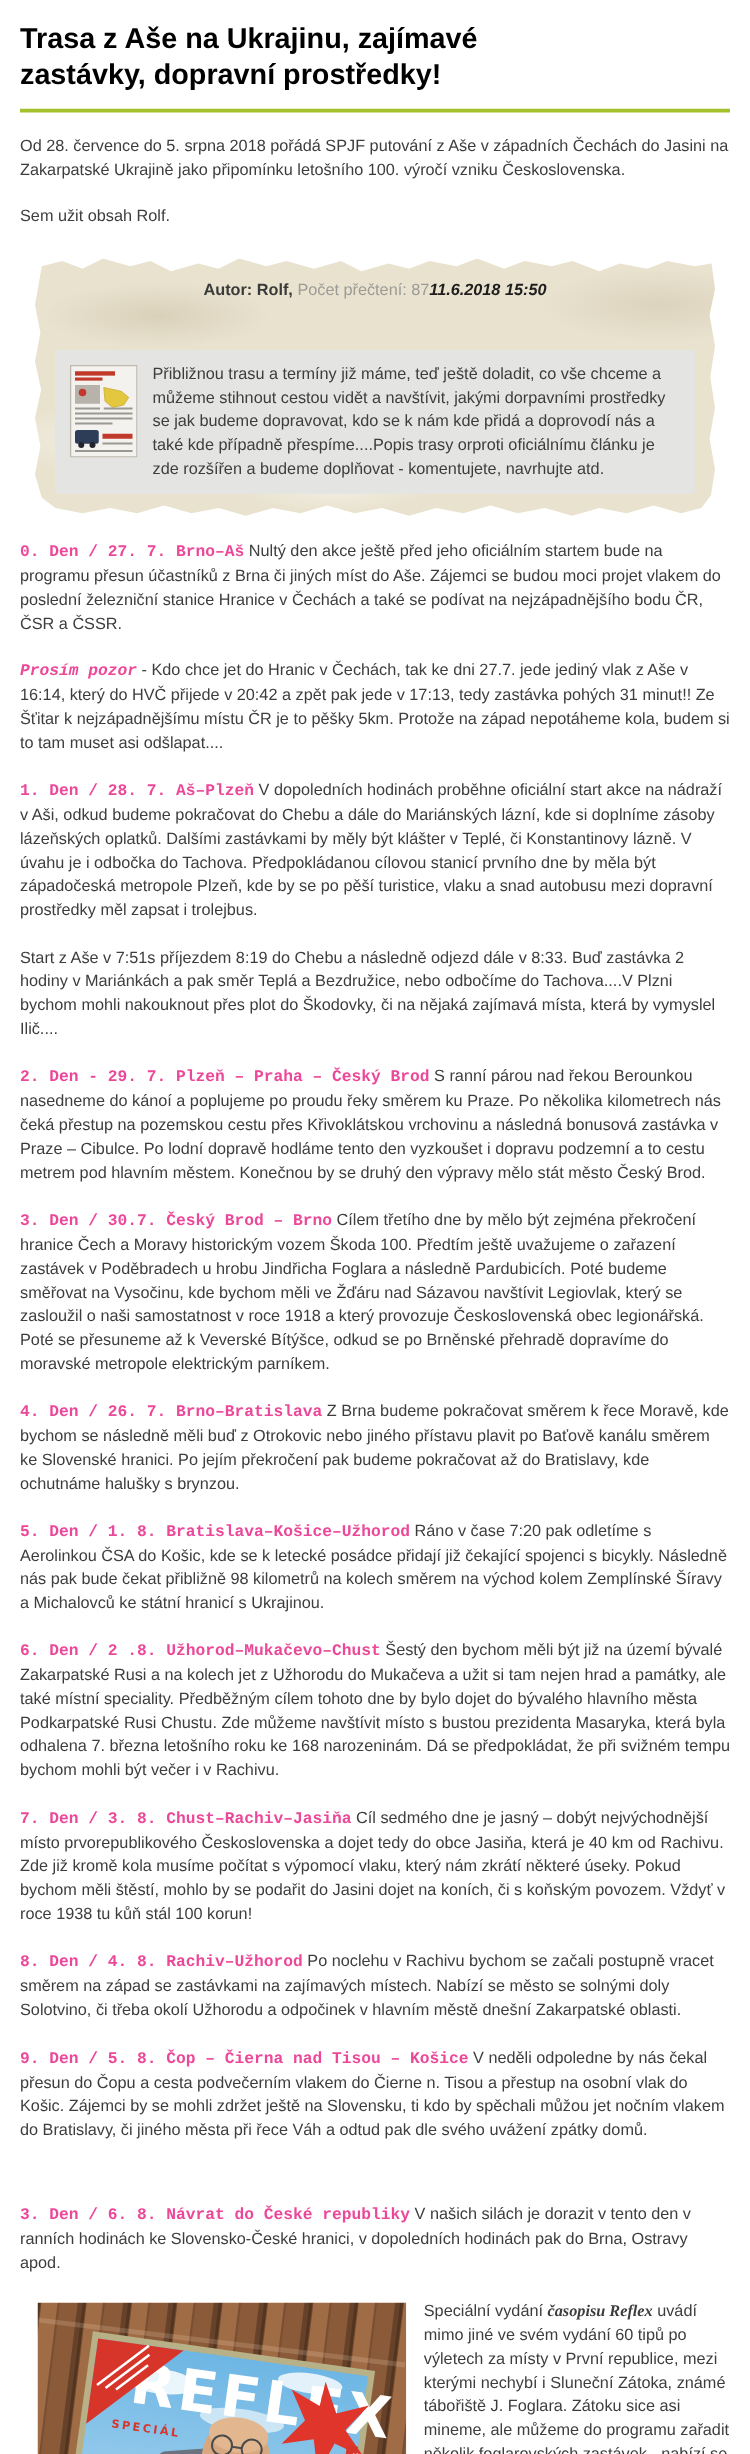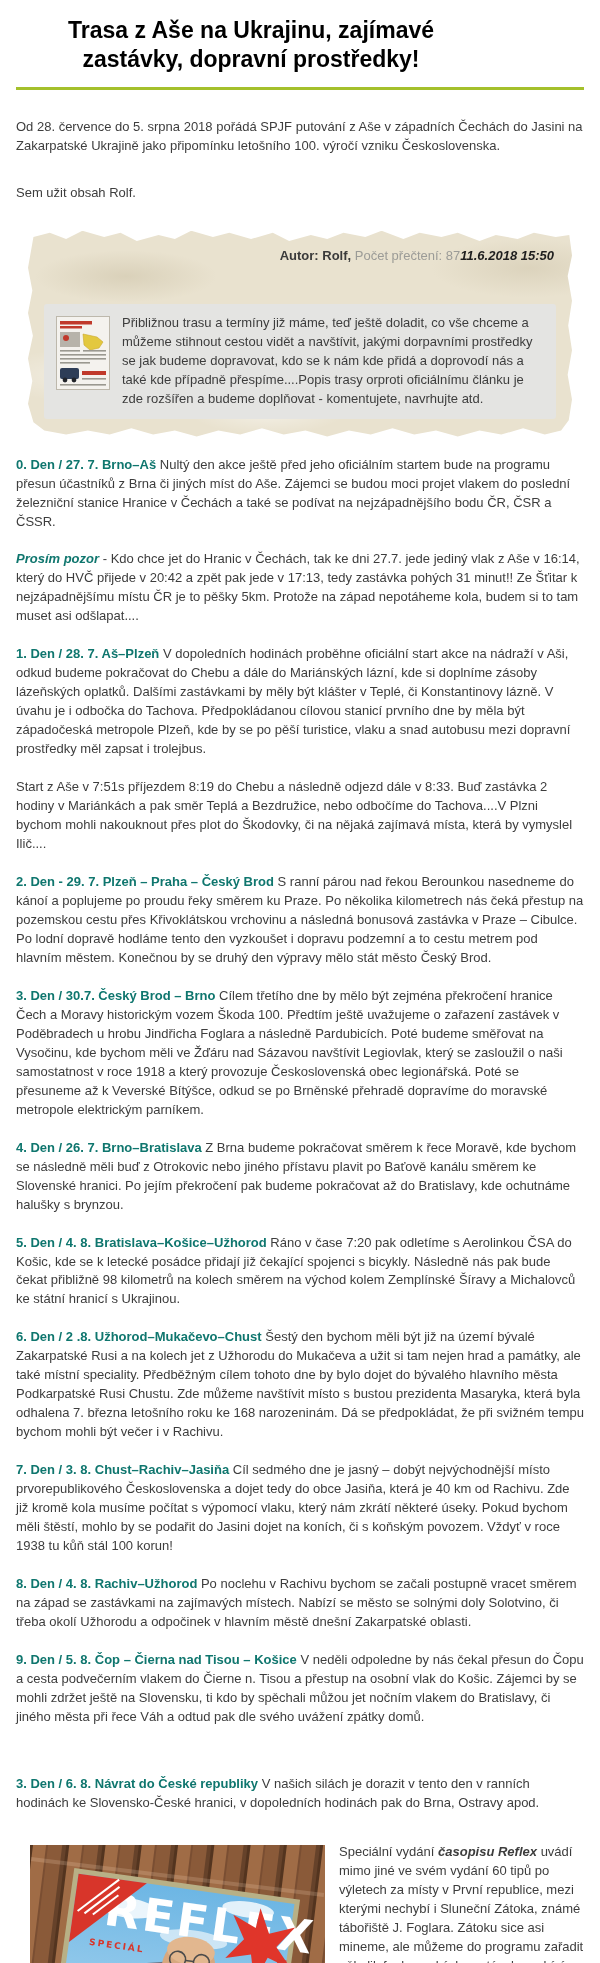--- a/index.html
+++ b/index.html
@@ -15,24 +15,24 @@
 
   h1{
     margin:14px 0 0;
     padding-bottom:12px;
     border-bottom:3px solid #a4c02b;
     font-size:23px;
     line-height:1.28;
     color:#000;
     font-weight:bold;
   }
-  h1 .t{display:block;max-width:470px;text-align:center;}
-
-  p{margin:28px 0;}
-  .lead{font-weight:bold;color:#0f766e;}
+  h1 .t{display:block;max-width:470px;}
+
+  p{margin:18px 0;}
+  .lead{font-weight:bold;color:#ec4899;font-family:Liberation Mono, monospace;}
   .lead.em{font-style:italic;}
 
   
   .paper{
     margin:24px 12px 8px;
     padding:14px 16px 18px;
     background-color:#e9e2cf;
     background-image:
       radial-gradient(ellipse 140px 40px at 18% 22%, rgba(189,177,146,.35), transparent 65%),
       radial-gradient(ellipse 180px 55px at 72% 55%, rgba(201,189,158,.40), transparent 65%),
@@ -44,42 +44,42 @@
       41% 4%,45% 1%,48% 5%,52% 2%,55% 4%,58% 1%,62% 3%,65% 0%,69% 4%,72% 1%,76% 3%,79% 1%,
       83% 5%,86% 2%,90% 4%,93% 1%,97% 3%,99.5% 2%,
       100% 12%,99.2% 22%,100% 34%,99.3% 46%,100% 58%,99.2% 70%,100% 82%,99.4% 92%,
       98% 97%,95% 99%,91% 96%,87% 99%,83% 97%,79% 100%,75% 97%,71% 99%,67% 96%,63% 99%,
       59% 97%,55% 100%,51% 97%,47% 99%,43% 96%,39% 99%,35% 97%,31% 100%,27% 97%,23% 99%,
       19% 96%,15% 99%,11% 97%,7% 99%,3% 97%,
       1% 93%,0% 84%,0.8% 73%,0% 62%,0.9% 51%,0% 40%,0.8% 29%,0% 18%
     );
   }
   .meta-row{
-    display:flex;justify-content:flex-end;align-items:baseline;
+    display:flex;justify-content:center;align-items:baseline;
     padding:2px 2px 12px;
   }
   .meta-author{font-weight:bold;color:#3a3a3a;}
   .meta-reads{color:#9b9b97;font-weight:normal;}
   .meta-date{font-weight:bold;color:#1e1e1e;font-style:italic;}
 
   .quote{
     background:#e4e4e2;
     border-radius:3px;
     padding:10px 12px;
     margin-top:26px;
   }
   .thumb{float:left;margin:2px 12px 2px 0;display:block;}
 
   .itinerary p{margin:19px 0;}
   .day10{margin-top:48px;}
 
   .reflex{margin-top:16px;min-height:330px;}
   .reflex-photo{float:left;width:295px;height:320px;margin:4px 14px 6px 14px;display:block;}
   .reflex-text{overflow:hidden;padding-top:2px;}
-  .reflex-em{font-weight:bold;font-style:italic;}
+  .reflex-em{font-weight:bold;font-style:italic;font-family:Liberation Serif, serif;}
 
   svg text{font-family:"DejaVu Sans","Liberation Sans",sans-serif;}
 </style>
 </head>
 <body>
 
 <div class="wrap">
 
   <h1>
       <span class="t">Trasa z Aše na Ukrajinu, zajímavé zastávky, dopravní prostředky!</span>
@@ -138,21 +138,21 @@
       <p>
     <span class="lead">2. Den - 29. 7. Plzeň – Praha – Český Brod</span><span> S ranní párou nad řekou Berounkou nasedneme do kánoí a poplujeme po proudu řeky směrem ku Praze. Po několika kilometrech nás čeká přestup na pozemskou cestu přes Křivoklátskou vrchovinu a následná bonusová zastávka v Praze – Cibulce. Po lodní dopravě hodláme tento den vyzkoušet i dopravu podzemní a to cestu metrem pod hlavním městem. Konečnou by se druhý den výpravy mělo stát město Český Brod.</span>
   </p>
       <p>
     <span class="lead">3. Den / 30.7. Český Brod – Brno</span><span> Cílem třetího dne by mělo být zejména překročení hranice Čech a Moravy historickým vozem Škoda 100. Předtím ještě uvažujeme o zařazení zastávek v Poděbradech u hrobu Jindřicha Foglara a následně Pardubicích. Poté budeme směřovat na Vysočinu, kde bychom měli ve Žďáru nad Sázavou navštívit Legiovlak, který se zasloužil o naši samostatnost v roce 1918 a který provozuje Československá obec legionářská. Poté se přesuneme až k Veverské Bítýšce, odkud se po Brněnské přehradě dopravíme do moravské metropole elektrickým parníkem.</span>
   </p>
       <p>
     <span class="lead">4. Den / 26. 7. Brno–Bratislava</span><span> Z Brna budeme pokračovat směrem k řece Moravě, kde bychom se následně měli buď z Otrokovic nebo jiného přístavu plavit po Baťově kanálu směrem ke Slovenské hranici. Po jejím překročení pak budeme pokračovat až do Bratislavy, kde ochutnáme halušky s brynzou.</span>
   </p>
       <p>
-    <span class="lead">5. Den / 4. 8. Bratislava–Košice–Užhorod</span><span> Ráno v čase 7:20 pak odletíme s Aerolinkou ČSA do Košic, kde se k letecké posádce přidají již čekající spojenci s bicykly. Následně nás pak bude čekat přibližně 98 kilometrů na kolech směrem na východ kolem Zemplínské Šíravy a Michalovců ke státní hranicí s Ukrajinou.</span>
+    <span class="lead">5. Den / 1. 8. Bratislava–Košice–Užhorod</span><span> Ráno v čase 7:20 pak odletíme s Aerolinkou ČSA do Košic, kde se k letecké posádce přidají již čekající spojenci s bicykly. Následně nás pak bude čekat přibližně 98 kilometrů na kolech směrem na východ kolem Zemplínské Šíravy a Michalovců ke státní hranicí s Ukrajinou.</span>
   </p>
       <p>
     <span class="lead">6. Den / 2 .8. Užhorod–Mukačevo–Chust</span><span> Šestý den bychom měli být již na území bývalé Zakarpatské Rusi a na kolech jet z Užhorodu do Mukačeva a užit si tam nejen hrad a památky, ale také místní speciality. Předběžným cílem tohoto dne by bylo dojet do bývalého hlavního města Podkarpatské Rusi Chustu. Zde můžeme navštívit místo s bustou prezidenta Masaryka, která byla odhalena 7. března letošního roku ke 168 narozeninám. Dá se předpokládat, že při svižném tempu bychom mohli být večer i v Rachivu.</span>
   </p>
       <p>
     <span class="lead">7. Den / 3. 8. Chust–Rachiv–Jasiňa</span><span> Cíl sedmého dne je jasný – dobýt nejvýchodnější místo prvorepublikového Československa a dojet tedy do obce Jasiňa, která je 40 km od Rachivu. Zde již kromě kola musíme počítat s výpomocí vlaku, který nám zkrátí některé úseky. Pokud bychom měli štěstí, mohlo by se podařit do Jasini dojet na koních, či s koňským povozem. Vždyť v roce 1938 tu kůň stál 100 korun!</span>
   </p>
       <p>
     <span class="lead">8. Den / 4. 8. Rachiv–Užhorod</span><span>  Po noclehu v Rachivu bychom se začali postupně vracet směrem na západ se zastávkami na zajímavých místech. Nabízí se město se solnými doly Solotvino, či třeba okolí Užhorodu a odpočinek v hlavním městě dnešní Zakarpatské oblasti.</span>
   </p>

